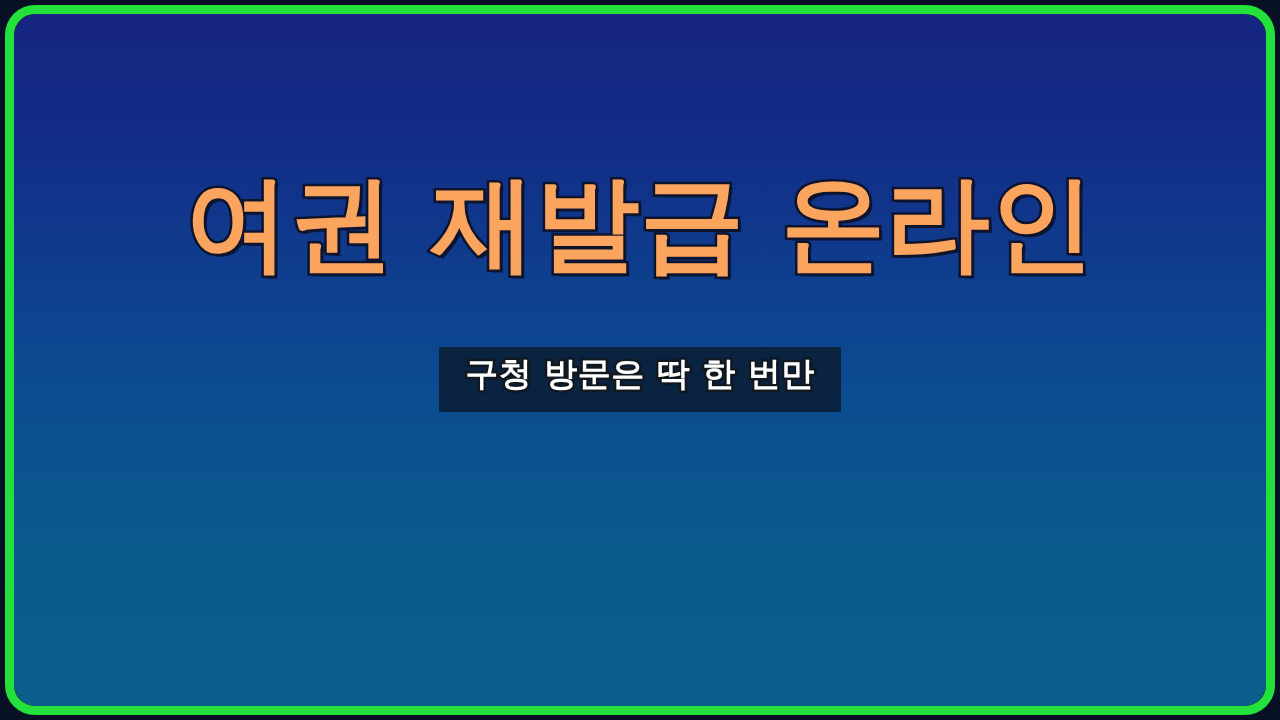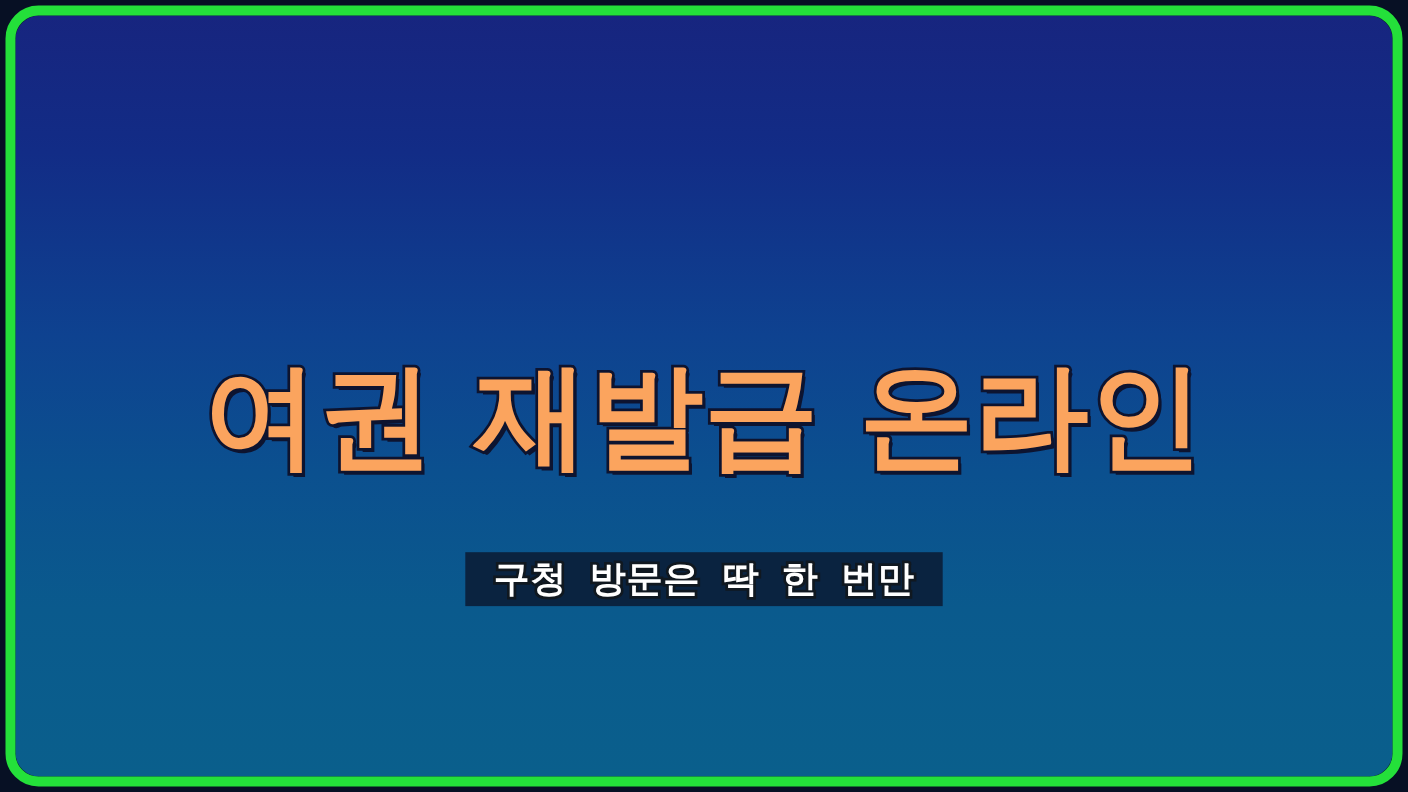--- a/index.html
+++ b/index.html
@@ -61,21 +61,21 @@
   #content {
     position: absolute;
     left: 14px;
     top: 14px;
     width: 1252px;
     height: 692px;
     z-index: 2;
     display: flex;
     flex-direction: column;
     align-items: center;
-    justify-content: center;
+    justify-content: flex-start;
   }
 
   #headline {
     margin: 0;
     padding: 0;
     width: 100%;
     text-align: center;
     margin-top: 148px;
     font-weight: bold;
     font-size: 104px;
@@ -89,23 +89,22 @@
       -1px -1px 0 #0d1430;
     white-space: nowrap;
   }
   #headline .hl-line {
     display: block;
   }
 
   #subtitle-chip {
     margin-top: 62px;
     background: #0a2340;
-    padding: 7px 26px 2px 26px;
+    padding: 7px 26px 19px 26px;
     display: inline-block;
-    font-family: Liberation Mono, monospace;
   }
   #subtitle-text {
     font-weight: bold;
     font-size: 33px;
     line-height: 1.2;
     color: #ffffff;
     -webkit-text-stroke: 5px #101820;
     paint-order: stroke fill;
     white-space: nowrap;
     letter-spacing: 0.5px;

